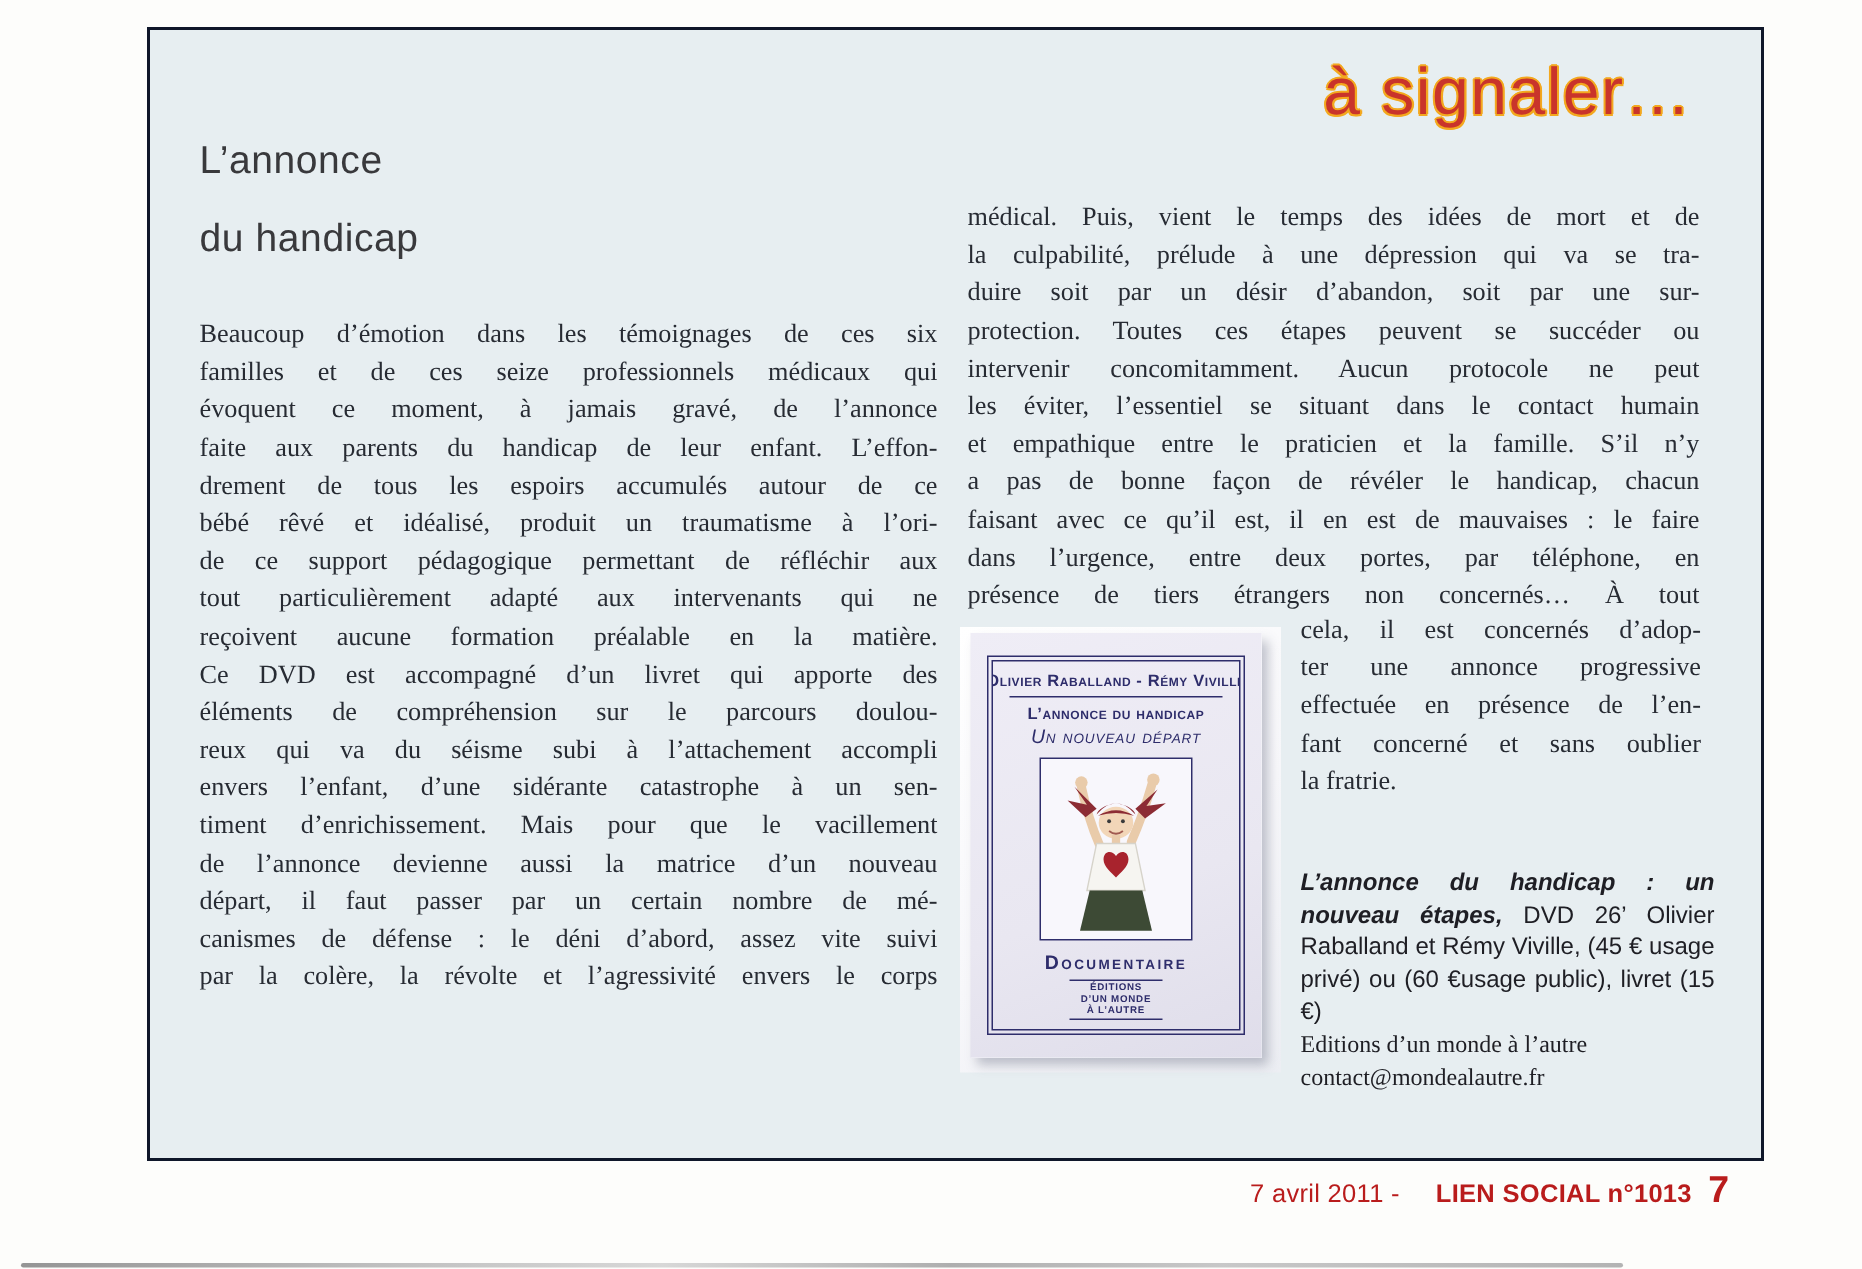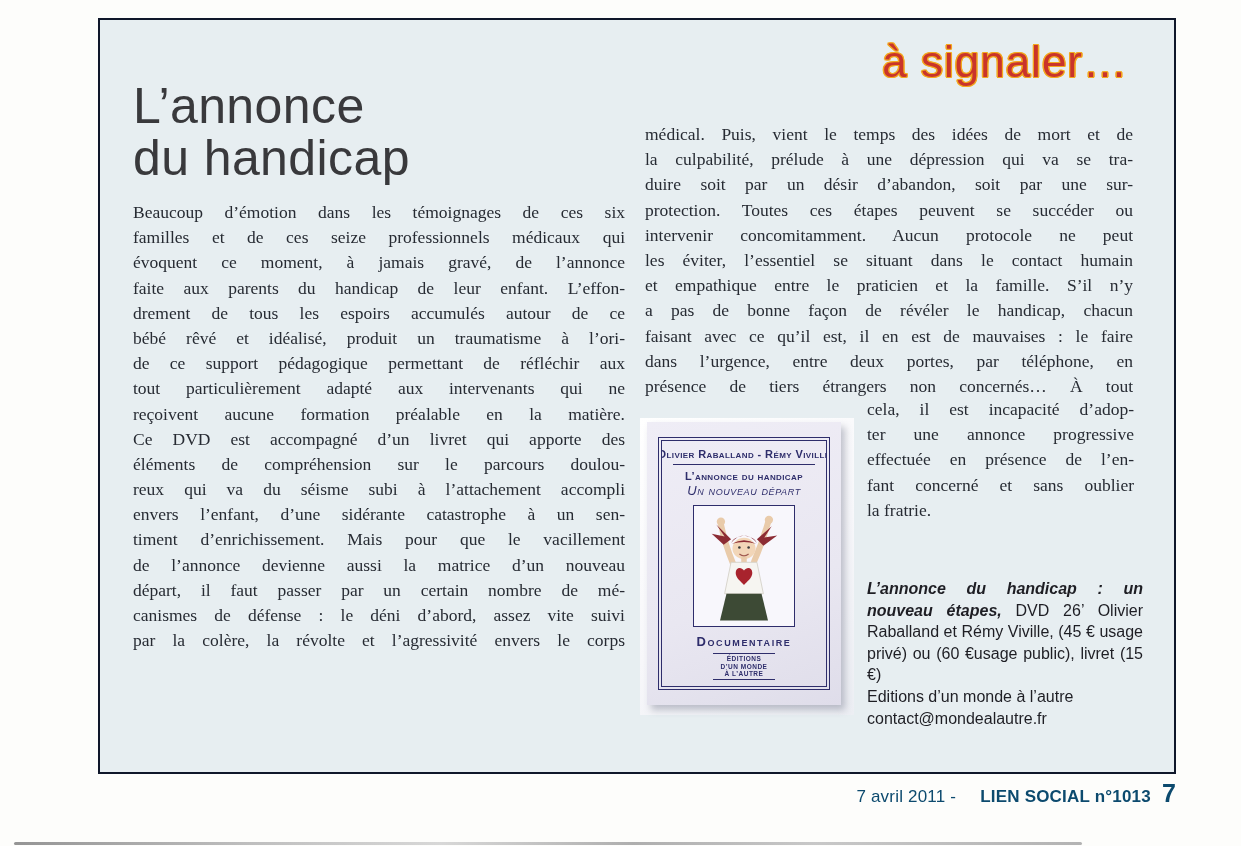--- a/index.html
+++ b/index.html
@@ -21,26 +21,26 @@
     position:absolute; top:18px; right:46px;
     font-size:44px; line-height:48px; font-weight:normal;
     color:#c9342b; letter-spacing:1px;
     text-shadow: 1.4px 0 0 #f3a81f, -1.4px 0 0 #f3a81f, 0 1.4px 0 #f3a81f,
                  0 -1.4px 0 #f3a81f, 1px 1px 0 #f3a81f, -1px -1px 0 #f3a81f,
                  1px -1px 0 #f3a81f, -1px 1px 0 #f3a81f;
   }
 
   .article-title {
     position:absolute; left:33px; top:60px;
-    font-size:50px; line-height:52px; font-weight:500;
+    font-size:26px; line-height:52px; font-weight:500;
     color:#39393c; letter-spacing:.4px;
   }
 
   
-  .col { position:absolute; color:#272b33; font-family:"Liberation Serif", serif; }
+  .col { position:absolute; color:#272b33; font-family:"Liberation Serif", serif;margin-top:10px; }
   .jline {
     font-size:17.5px; line-height:25.2px; height:25.2px;
     text-align:justify; text-align-last:justify; white-space:normal;
     overflow:hidden;
   }
   .left-col  { left:33px;  top:180px; width:492px; }
   .right-col { left:545px; top:102px; width:488px; }
   .wrap-col  { left:767px; top:377px; width:267px; }
   .wrap-col .jline:last-child { text-align-last:left; }
 
@@ -92,27 +92,27 @@
     color:#2e2d6b; text-transform:uppercase; letter-spacing:.5px;
   }
 
   
   .caption {
     position:absolute; left:767px; top:558px; width:276px;
     font-size:16px; line-height:21.6px; color:#1e1e24;
   }
   .caption-main { text-align:justify; }
   .caption-title { font-weight:bold; font-style:italic; }
-  .caption-line { text-align:left; }
+  .caption-line { text-align:left;font-family:Liberation Serif, serif; }
 
   
   .footer {
-    position:absolute; top:779px; right:65px;
+    position:absolute; top:779px; right:88px;
     display:flex; align-items:baseline;
-    font-size:17px; color:#0c4a6e; letter-spacing:.2px;
+    font-size:17px; color:#b91c1c; letter-spacing:.2px;
   }
   .footer-issue { font-weight:bold;margin-left:24px; }
   .footer-page { font-weight:bold; font-size:25px; margin-left:11px; }
 
   
   .scan-line {
     position:absolute; left:14px; top:842px; width:1068px; height:3px;
     background:linear-gradient(90deg,#3f3f41 0%,#8b8b8d 22%,#b9b9ba 40%,#6e6e70 58%,#9c9c9e 75%,#777779 100%);
     opacity:.55; border-radius:2px;
   }
@@ -155,21 +155,21 @@
       <div class="jline">intervenir concomitamment. Aucun protocole ne peut</div>
       <div class="jline">les éviter, l’essentiel se situant dans le contact humain</div>
       <div class="jline">et empathique entre le praticien et la famille. S’il n’y</div>
       <div class="jline">a pas de bonne façon de révéler le handicap, chacun</div>
       <div class="jline">faisant avec ce qu’il est, il en est de mauvaises : le faire</div>
       <div class="jline">dans l’urgence, entre deux portes, par téléphone, en</div>
       <div class="jline">présence de tiers étrangers non concernés… À tout</div>
     </div>
 
   <div class="col wrap-col">
-      <div class="jline">cela, il est incapacité d’adop-</div>
+      <div class="jline">cela, il est concernés d’adop-</div>
       <div class="jline">ter une annonce progressive</div>
       <div class="jline">effectuée en présence de l’en-</div>
       <div class="jline">fant concerné et sans oublier</div>
       <div class="jline">la fratrie.</div>
     </div>
 
   <div class="dvd-photo">
     <div class="dvd-cover">
       <div class="frame-outer">
         <div class="frame-inner">

